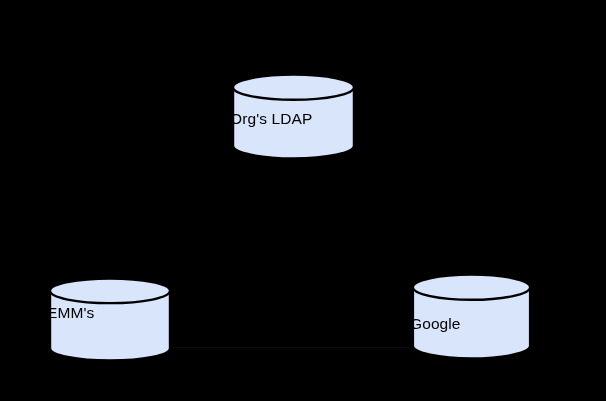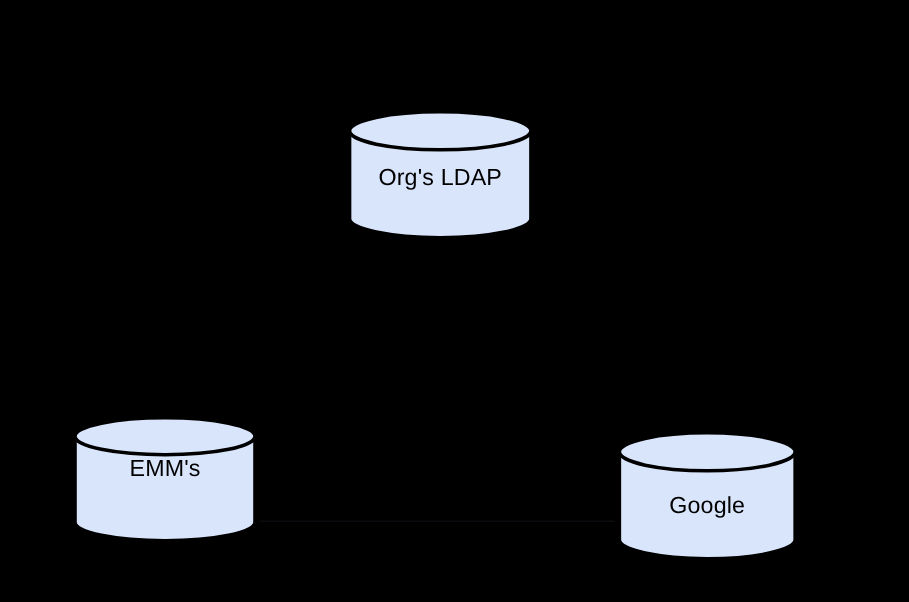--- a/index.html
+++ b/index.html
@@ -30,32 +30,31 @@
   }
   .node svg .cyl-stroke {
     stroke: #000000;
     stroke-width: 2.4;
   }
   .node .label {
     position: absolute;
     left: 0;
     right: 0;
     display: flex;
-    flex-direction: column;
     color: #000000;
     font-size: 15.5px;
     line-height: 27px;
     text-align: center;
     white-space: nowrap;
     letter-spacing: 0.1px;
   }
   
   .node-ldap   { left: 230px; top: 72px;  width: 127px; height: 89px; }
   .node-emm    { left: 47px;  top: 276px; width: 126px; height: 87px; }
-  .node-google { left: 410px; top: 286px; width: 123px; height: 89px; }
+  .node-google { left: 410px; top: 272px; width: 123px; height: 89px; }
   .node-ldap   .label { top: 33px; height: 54px; }
   .node-emm    .label { top: 23px; height: 54px; }
   .node-google .label { top: 38px; height: 27px; }
   
   .connector-faint {
     position: absolute;
     left: 173px;
     top: 347px;
     width: 237px;
     height: 1px;

